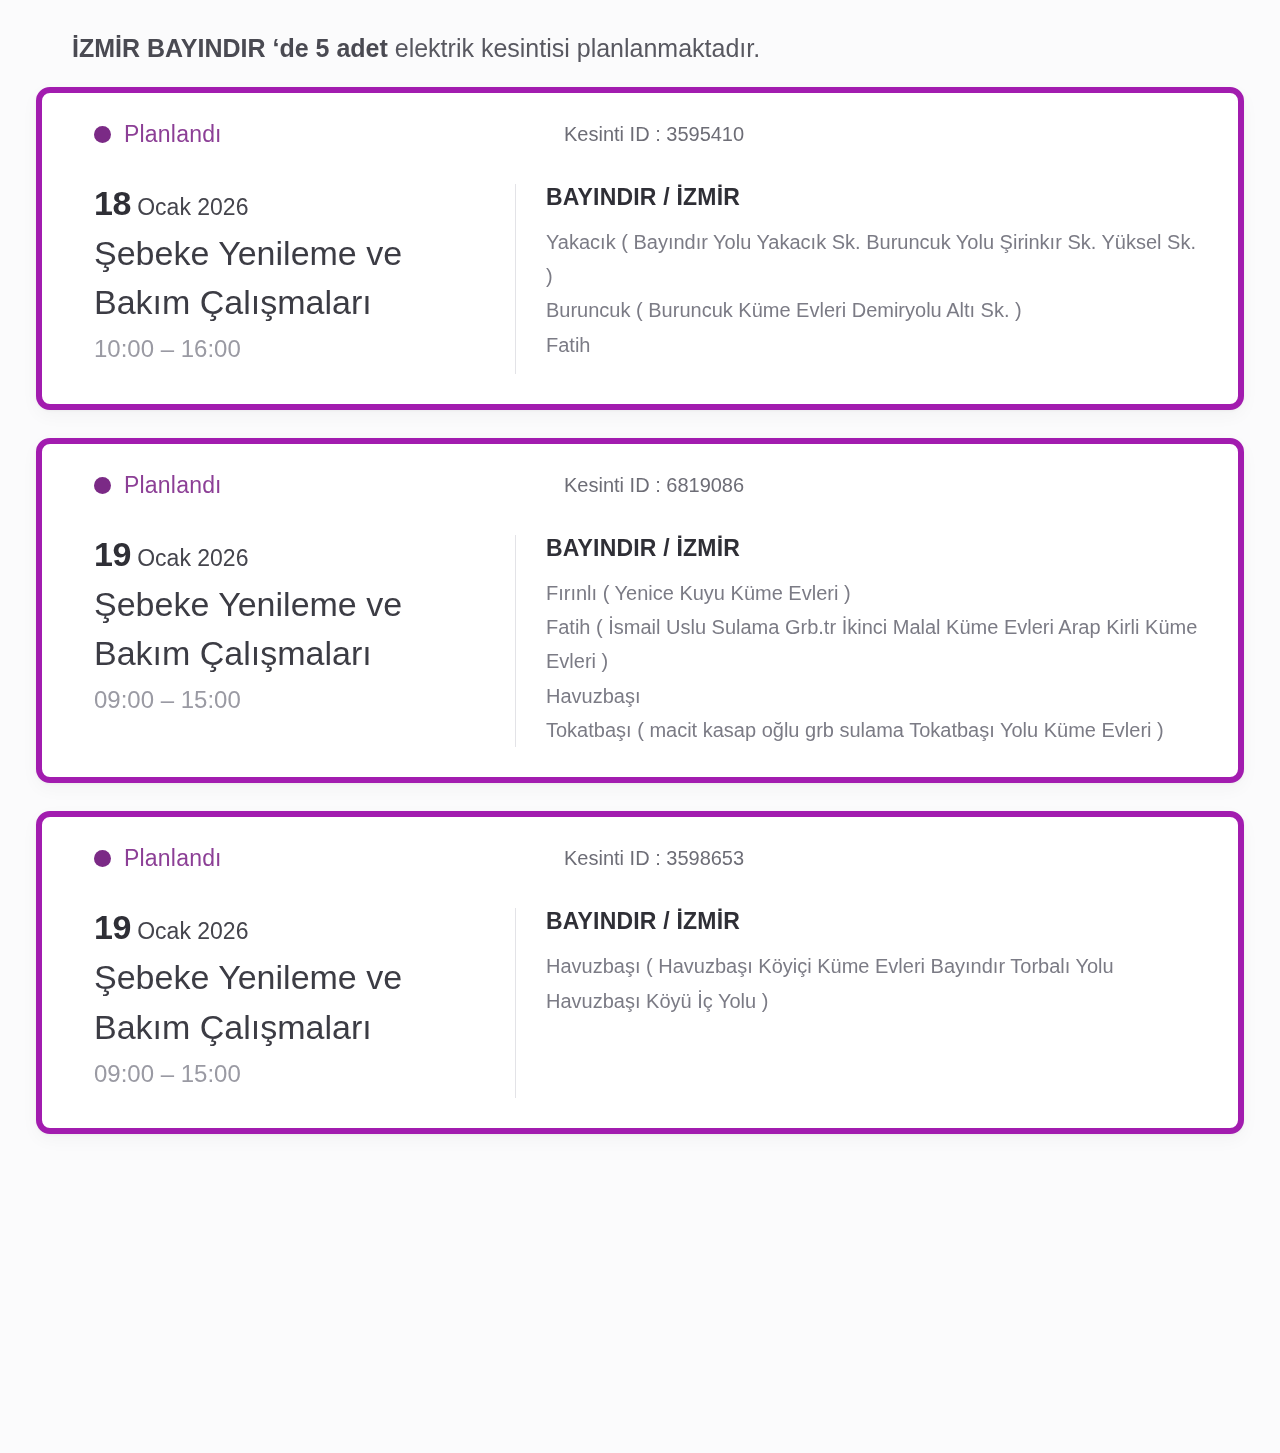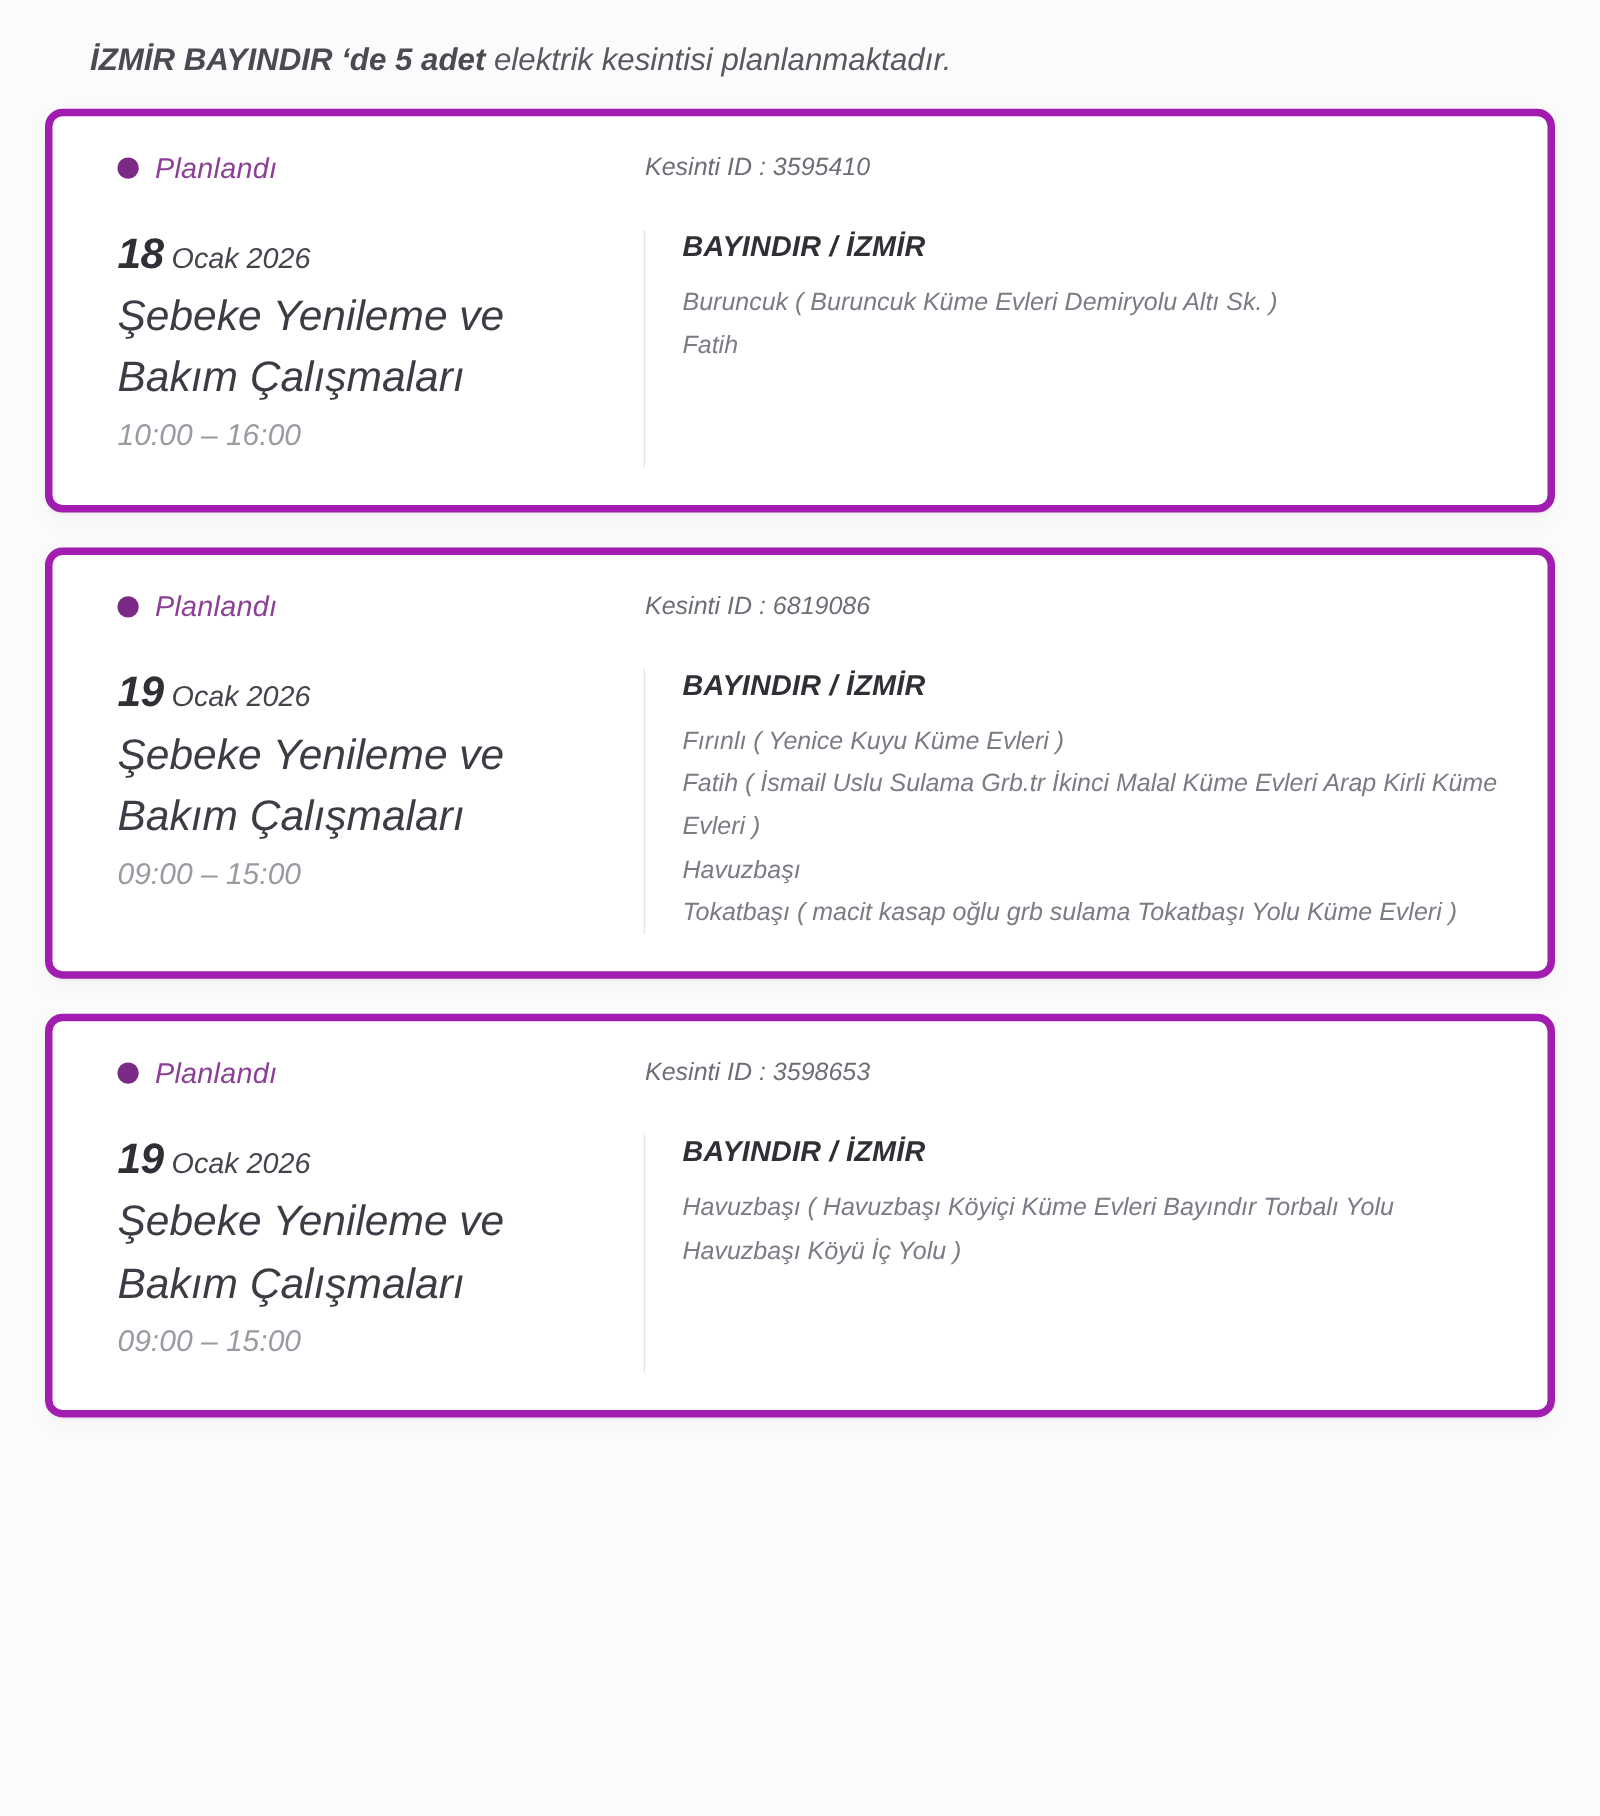--- a/index.html
+++ b/index.html
@@ -10,21 +10,20 @@
     font-family: "Liberation Sans", sans-serif;
     color: #3b3b42;
   }
   body {
     width: 1280px;
     min-height: 1453px;
   }
   .page {
     width: 1280px;
     padding: 0 24px;
-    font-style: italic;
   }
   .intro {
     font-size: 25px;
     line-height: 1.3;
     color: #585860;
     padding: 32px 0 22px 48px;
     font-weight: 400;
   }
   .intro .strong {
     font-weight: 700;
@@ -59,20 +58,21 @@
     flex: none;
   }
   .status-label {
     color: #8c3f96;
     font-size: 23px;
     letter-spacing: .2px;
   }
   .outage-id {
     font-size: 20px;
     color: #6d6d76;
+    margin-left: 48px;
   }
   .card-body {
     display: flex;
     margin-top: 36px;
   }
   .left {
     width: 440px;
     padding-left: 18px;
     padding-right: 40px;
     border-right: 1px solid #e3e3e7;
@@ -141,20 +141,21 @@
         <div class="date-line">
           <span class="date-day">18</span>
           <span class="date-rest"> Ocak 2026</span>
         </div>
         <div class="work-title">Şebeke Yenileme ve Bakım Çalışmaları</div>
         <div class="time">10:00 – 16:00</div>
       </div>
       <div class="right">
         <div class="region">BAYINDIR / İZMİR</div>
         <div class="areas">
+              <div class="area-line">Yakacık ( Bayındır Yolu Yakacık Sk. Buruncuk Yolu Şirinkır Sk. Yüksel Sk. )</div>
               <div class="area-line">Buruncuk ( Buruncuk Küme Evleri Demiryolu Altı Sk. )</div>
               <div class="area-line">Fatih</div>
             </div>
       </div>
     </div>
   </div>
 
   <div class="card">
     <div class="card-top">
       <div class="status">

